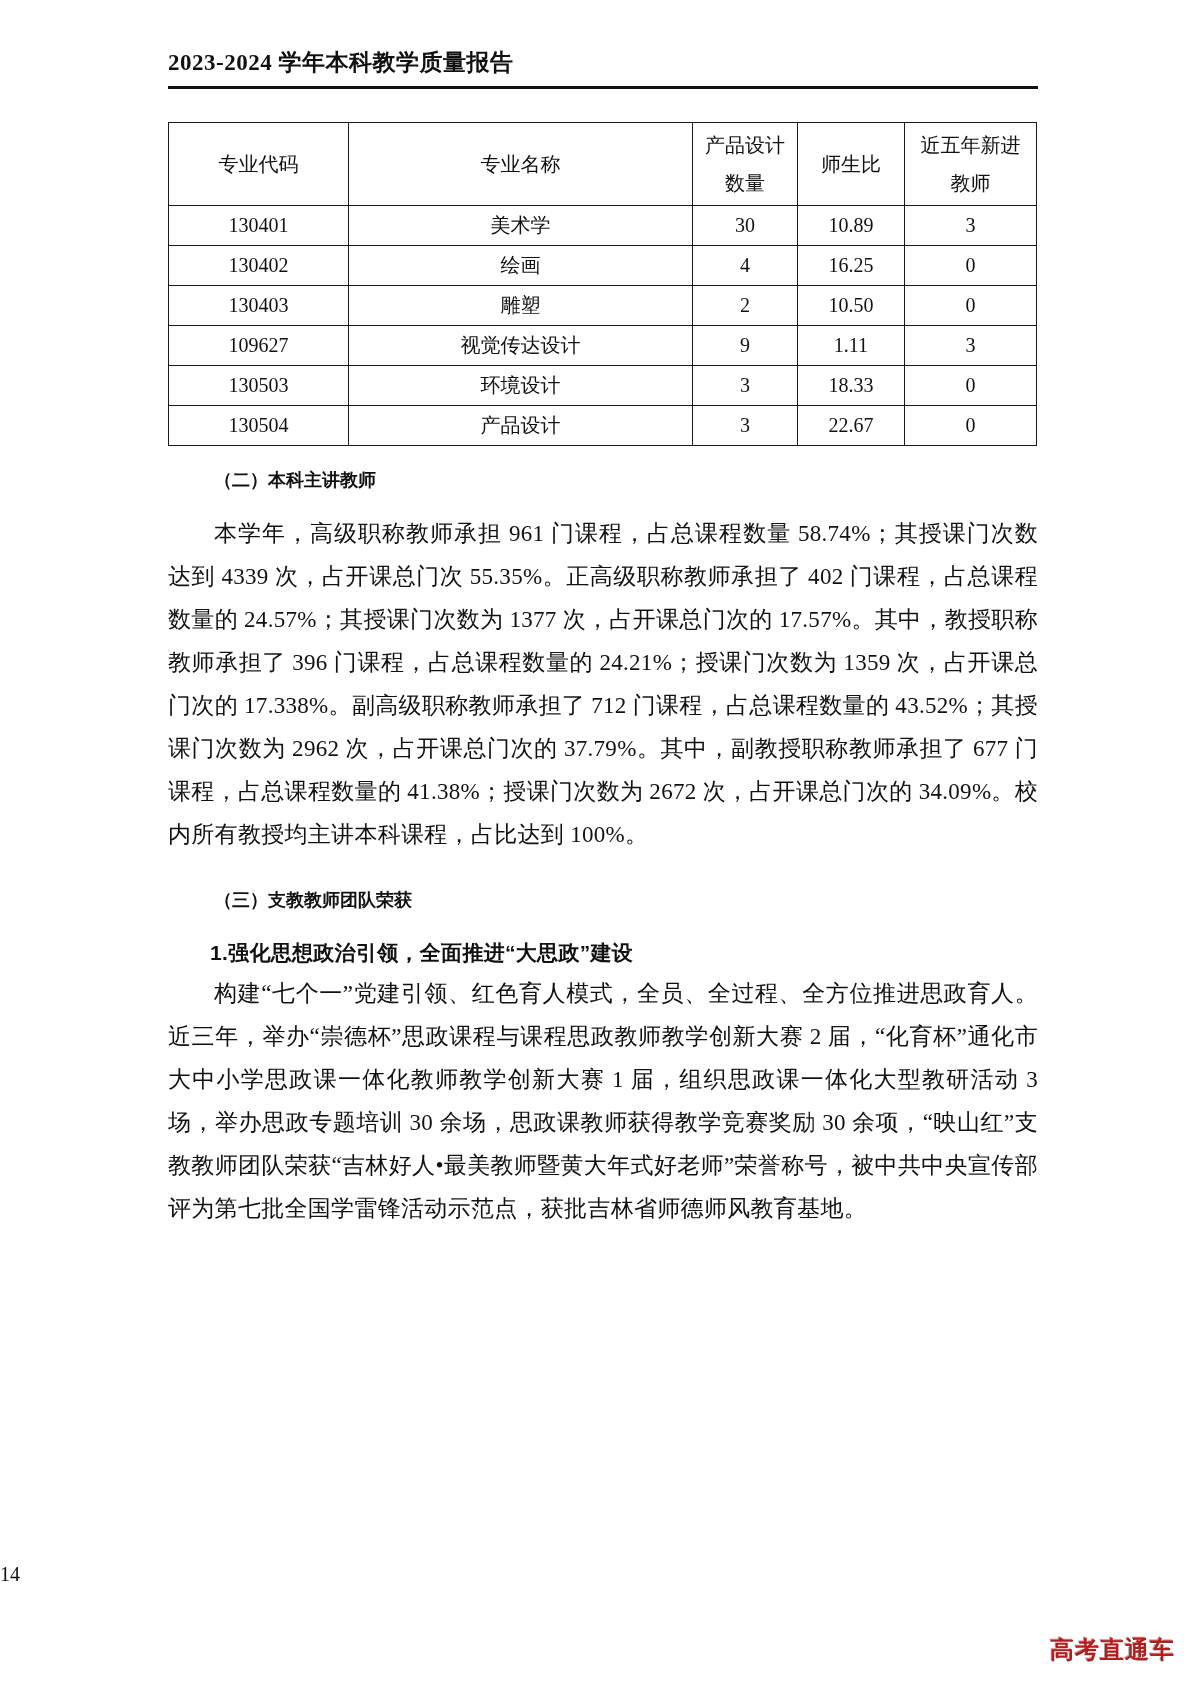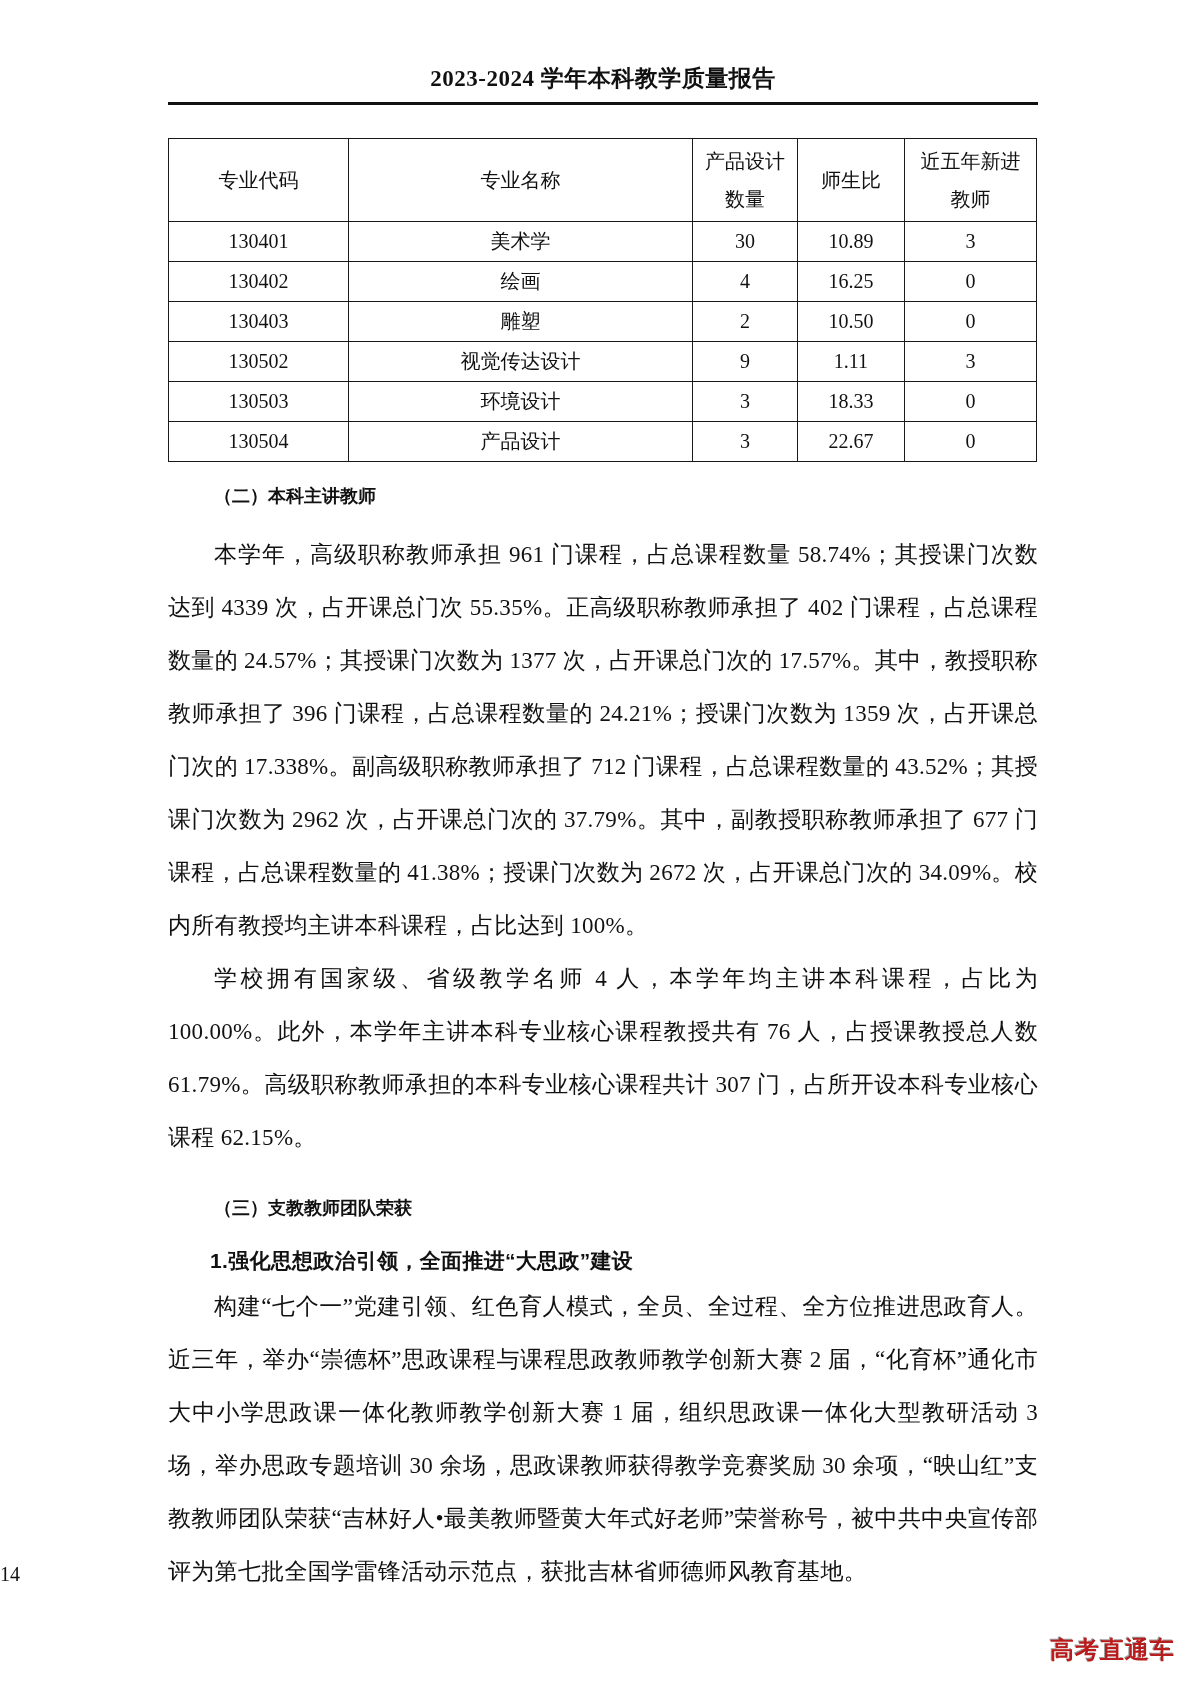--- a/index.html
+++ b/index.html
@@ -10,22 +10,21 @@
     font-family: "Liberation Serif", "DejaVu Serif", serif;
     position: relative;
     overflow: hidden;
   }
   .content {
     position: absolute;
     left: 168px; top: 0;
     width: 870px;
   }
   .doc-title {
-    margin-top: 66px;
-    text-align: center;
+    margin-top: 50px;
     font-size: 23px;
     font-weight: bold;
     letter-spacing: 0.5px;
     line-height: 26px;
   }
   .header-rule {
     margin-top: 10px;
     height: 3px;
     background: #111111;
   }
@@ -51,21 +50,21 @@
     font-family: "Liberation Sans", "DejaVu Sans", sans-serif;
     font-weight: bold;
     font-size: 18px;
     line-height: 34px;
     margin: 17px 0 0 0;
     text-indent: 46px;
   }
   .body-para {
     margin: 15px 0 0 0;
     font-size: 23px;
-    line-height: 53px;
+    line-height: 43px;
     text-align: justify;
     text-indent: 2em;
     letter-spacing: 0.3px;
   }
   .body-para.follow { margin-top: 0; }
   .sec-heading.three { margin-top: 27px; }
   .sub-heading {
     font-family: "Liberation Sans", "DejaVu Sans", sans-serif;
     font-weight: bold;
     font-size: 21px;
@@ -148,21 +147,21 @@
         <td>0</td>
       </tr>
       <tr>
         <td>130403</td>
         <td>雕塑</td>
         <td>2</td>
         <td>10.50</td>
         <td>0</td>
       </tr>
       <tr>
-        <td>130502</td>
+        <td>109627</td>
         <td>视觉传达设计</td>
         <td>9</td>
         <td>1.11</td>
         <td>3</td>
       </tr>
       <tr>
         <td>130503</td>
         <td>环境设计</td>
         <td>3</td>
         <td>18.33</td>
@@ -174,21 +173,20 @@
         <td>3</td>
         <td>22.67</td>
         <td>0</td>
       </tr>
     </tbody>
   </table>
 
   <div class="sec-heading">（二）本科主讲教师</div>
 
   <p class="body-para">本学年，高级职称教师承担 961 门课程，占总课程数量 58.74%；其授课门次数达到 4339 次，占开课总门次 55.35%。正高级职称教师承担了 402 门课程，占总课程数量的 24.57%；其授课门次数为 1377 次，占开课总门次的 17.57%。其中，教授职称教师承担了 396 门课程，占总课程数量的 24.21%；授课门次数为 1359 次，占开课总门次的 17.338%。副高级职称教师承担了 712 门课程，占总课程数量的 43.52%；其授课门次数为 2962 次，占开课总门次的 37.79%。其中，副教授职称教师承担了 677 门课程，占总课程数量的 41.38%；授课门次数为 2672 次，占开课总门次的 34.09%。校内所有教授均主讲本科课程，占比达到 100%。</p>
-  <p class="body-para follow">学校拥有国家级、省级教学名师 4 人，本学年均主讲本科课程，占比为 100.00%。此外，本学年主讲本科专业核心课程教授共有 76 人，占授课教授总人数 61.79%。高级职称教师承担的本科专业核心课程共计 307 门，占所开设本科专业核心课程 62.15%。</p>
 
   <div class="sec-heading three">（三）支教教师团队荣获</div>
 
   <div class="sub-heading">1.强化思想政治引领，全面推进“大思政”建设</div>
   <p class="body-para follow">构建“七个一”党建引领、红色育人模式，全员、全过程、全方位推进思政育人。近三年，举办“崇德杯”思政课程与课程思政教师教学创新大赛 2 届，“化育杯”通化市大中小学思政课一体化教师教学创新大赛 1 届，组织思政课一体化大型教研活动 3 场，举办思政专题培训 30 余场，思政课教师获得教学竞赛奖励 30 余项，“映山红”支教教师团队荣获“吉林好人•最美教师暨黄大年式好老师”荣誉称号，被中共中央宣传部评为第七批全国学雷锋活动示范点，获批吉林省师德师风教育基地。</p>
 
 
 </div>
 
 <div class="page-number">14</div>

